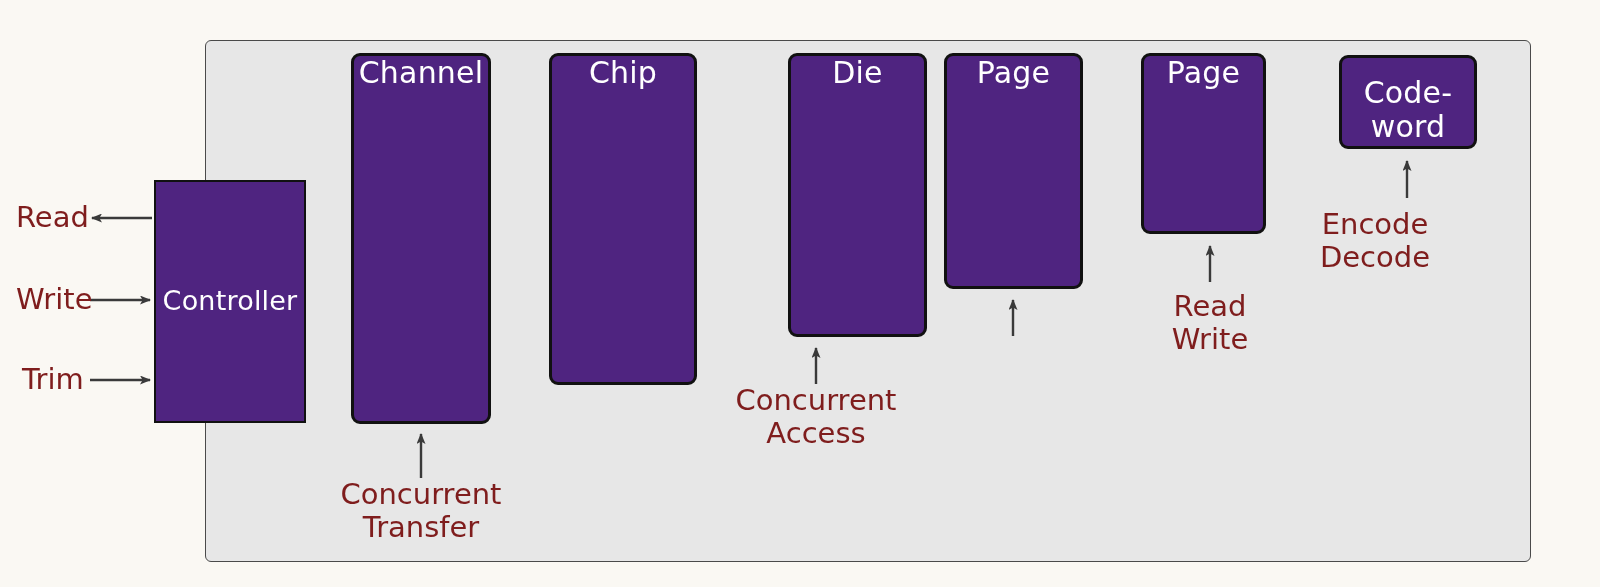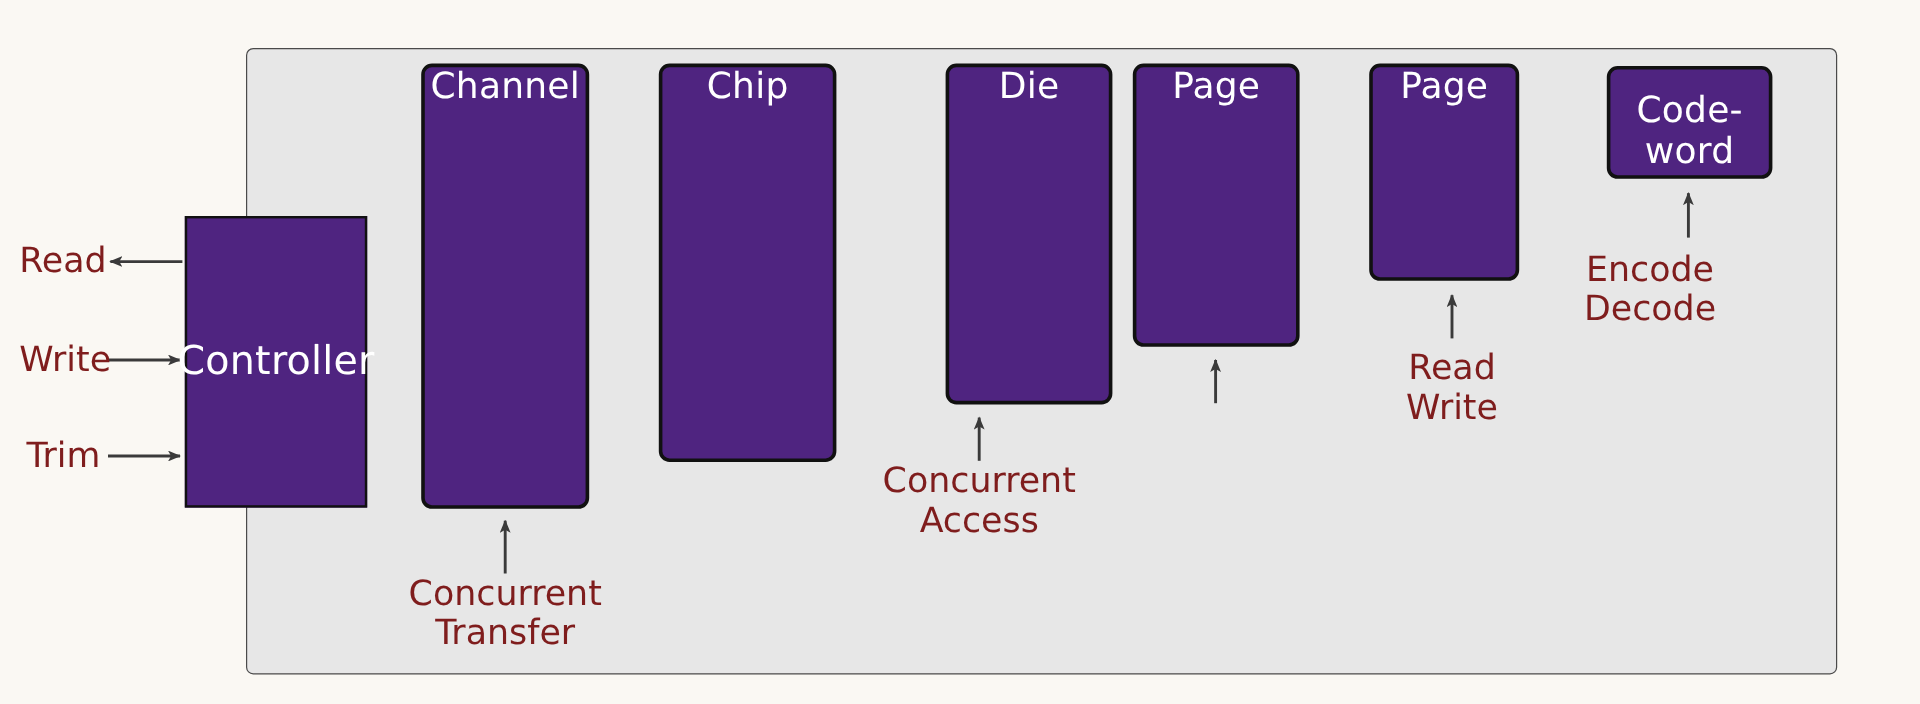--- a/index.html
+++ b/index.html
@@ -45,21 +45,21 @@
     text-align: center;
     line-height: 1.12;
     font-size: 30px;
     letter-spacing: 0.2px;
   }
   .nodebox.square {
     border-radius: 0;
     border-width: 2.5px;
     align-items: center;
     padding-top: 0;
-    font-size: 33px;
+    font-size: 27px;
   }
   .nodebox.centered {
     align-items: center;
     padding-top: 16px;
   }
   
   .plainlabel {
     position: absolute;
     color: #7f1d1d;
     font-size: 29px;

